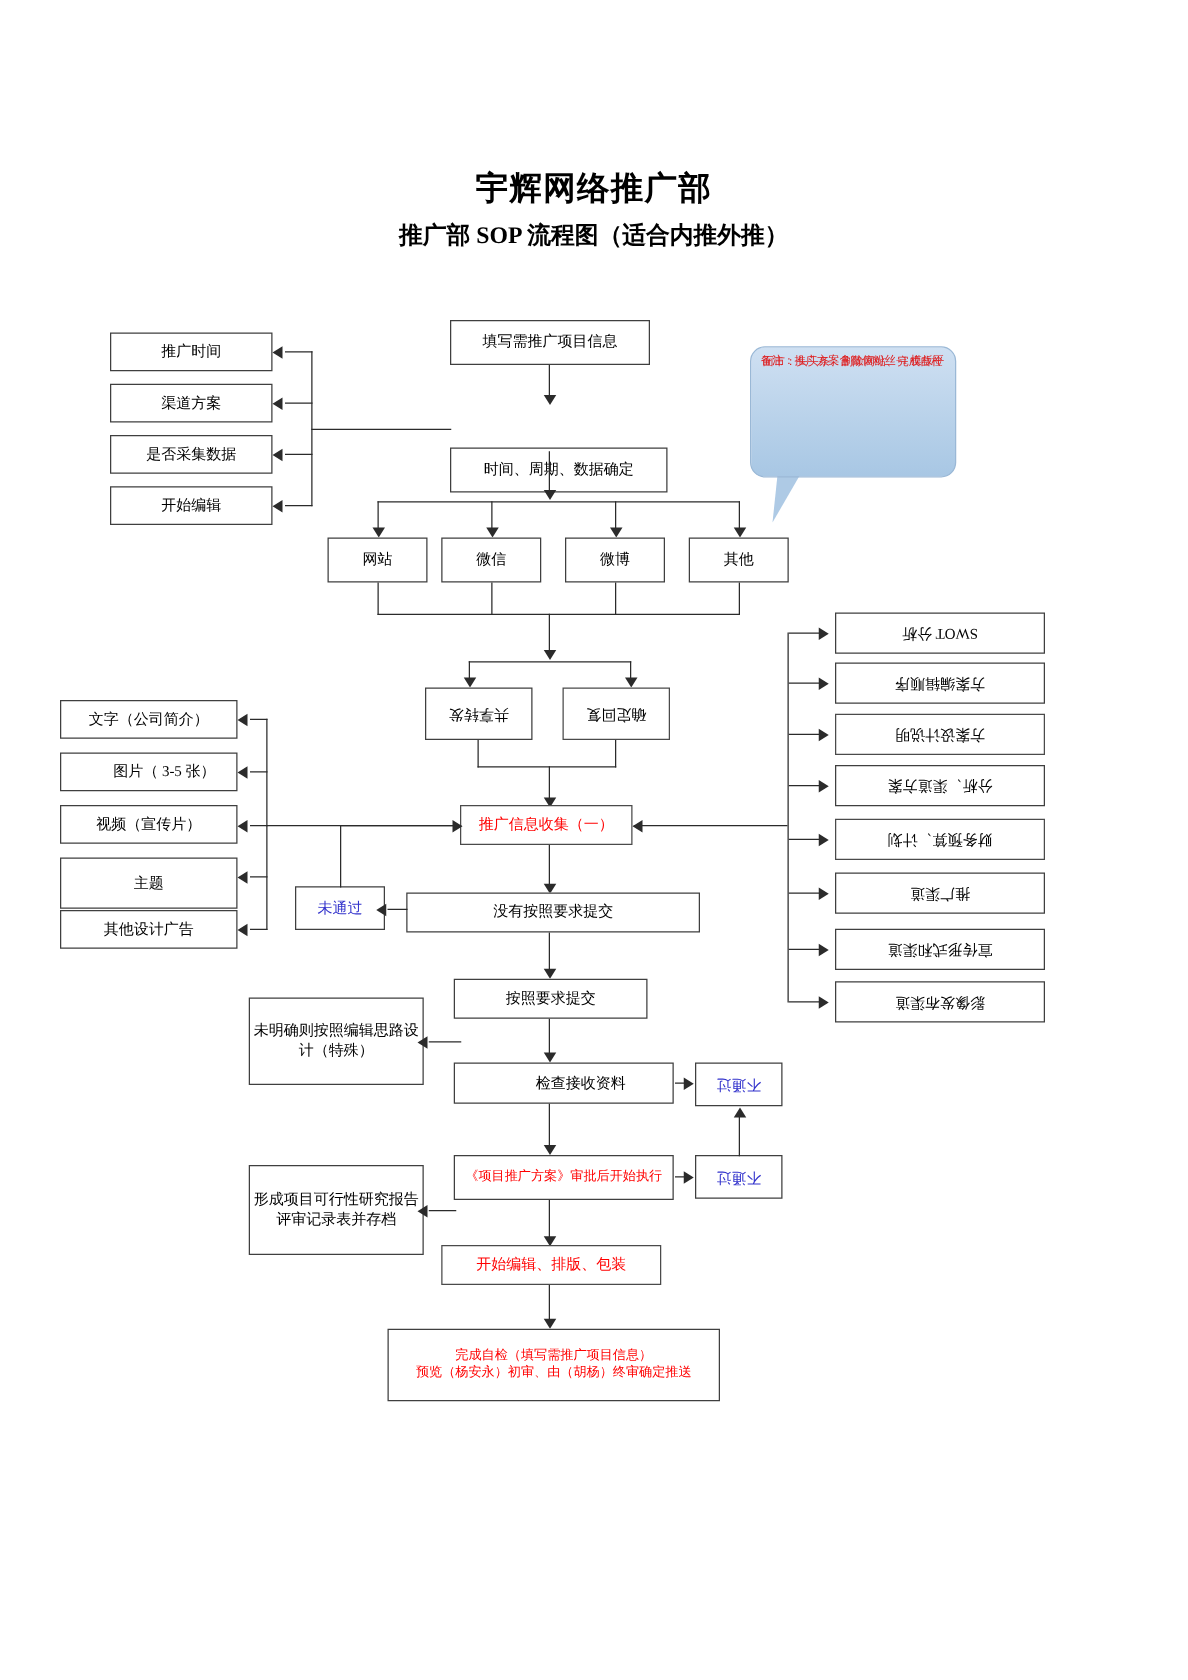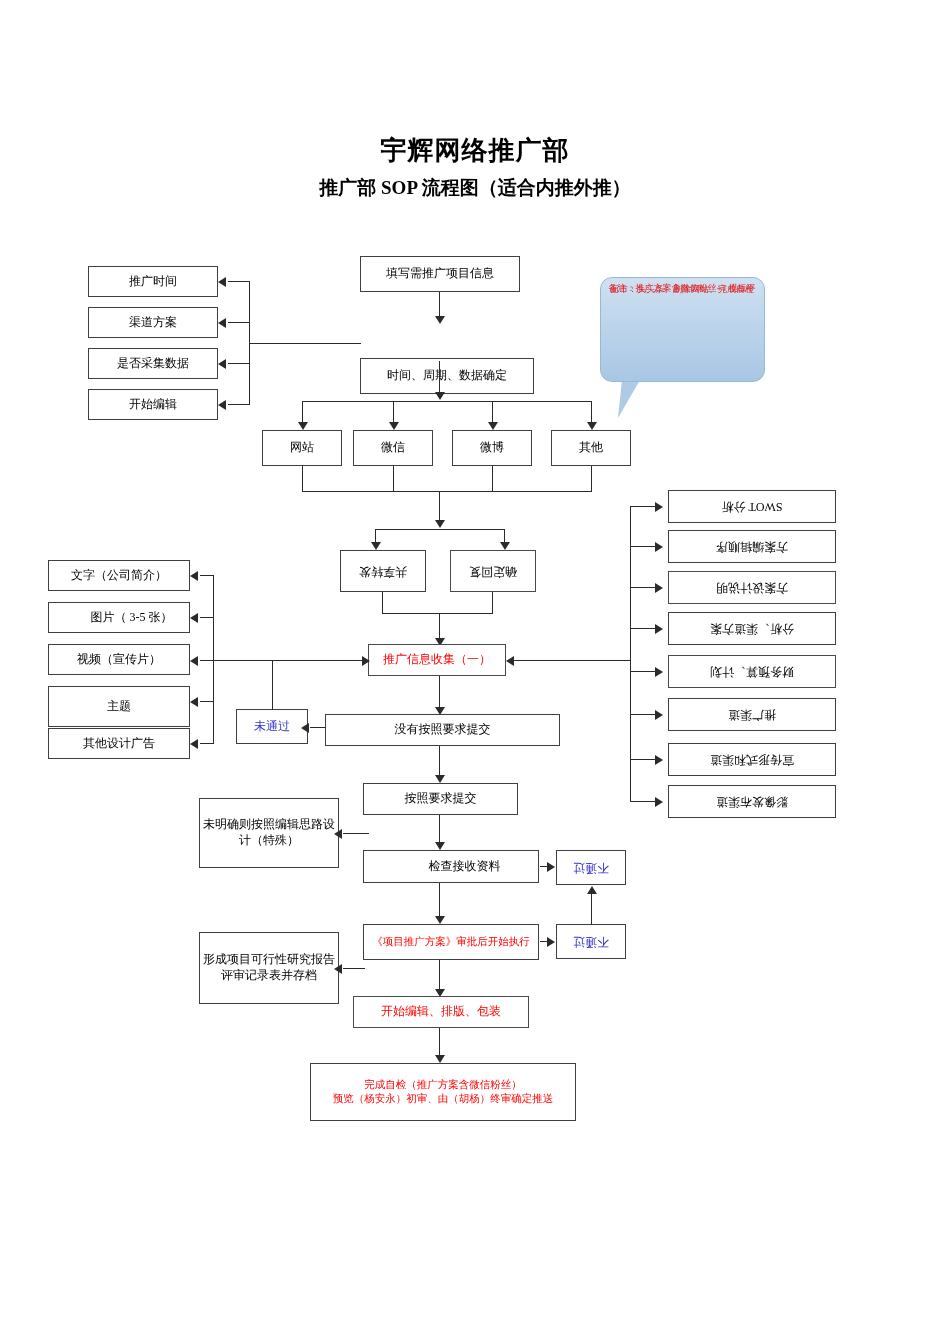--- a/index.html
+++ b/index.html
@@ -282,17 +282,17 @@
 
   <div class="ln lnv" style="left:439px;top:960px;height:32px;"></div>
   <div class="ar ar-d" style="left:435px;top:989px;"></div>
 
   <div class="box thick small red" style="left:353px;top:996px;width:176px;height:32px;">开始编辑、排版、包装</div>
 
   <div class="ln lnv" style="left:439px;top:1028px;height:30px;"></div>
   <div class="ar ar-d" style="left:435px;top:1055px;"></div>
 
   <div class="box tiny red" style="left:310px;top:1063px;width:266px;height:58px;flex-direction:column;">
-    <span>完成自检（推广方案含微信粉丝）</span>
+    <span>完成自检（填写需推广项目信息）</span>
     <span>预览（杨安永）初审、由（胡杨）终审确定推送</span>
   </div>
 
 </div>
 
 </body></html>

